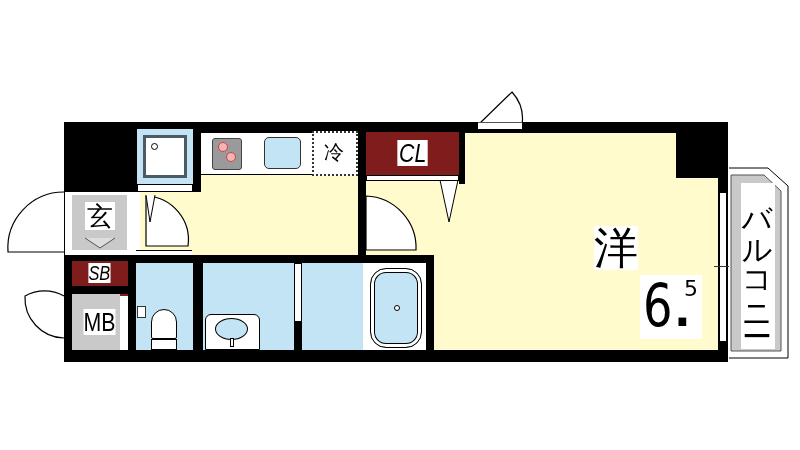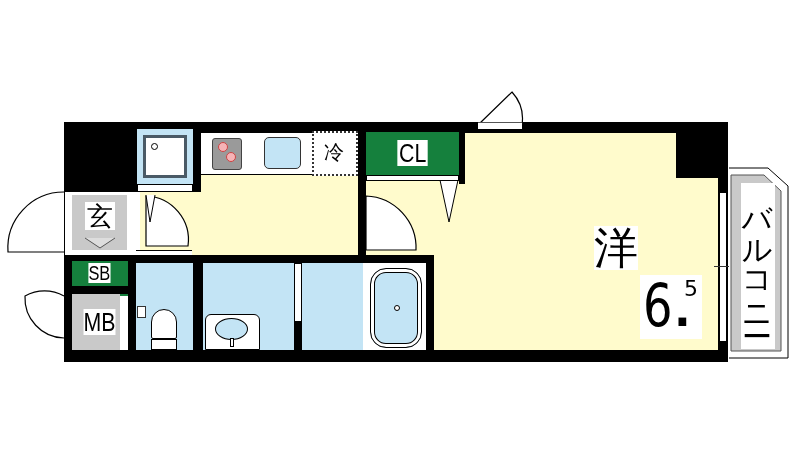--- a/index.html
+++ b/index.html
@@ -1,21 +1,21 @@
 <!DOCTYPE html>
 <html><head>
 <meta charset="utf-8">
 <style>
   html,body{margin:0;padding:0;background:#ffffff;}
   body{width:800px;height:450px;position:relative;overflow:hidden;font-family:"DejaVu Sans","Liberation Sans",sans-serif;}
   .abs{position:absolute;box-sizing:border-box;}
   .wall{background:#000;}
   .yellow{background:#fffbcc;}
   .blue{background:#c3e4f5;}
-  .pink{background:#15803d;}
+  .pink{background:#7f1d1d;font-style:italic;}
   .gray{background:#c9c9c9;}
   .white{background:#ffffff;}
   .lbl{position:absolute;background:#fff;color:#000;text-align:center;line-height:1;}
   .cond{font-family:"Liberation Sans Narrow","Liberation Sans",sans-serif;transform:scaleX(0.82);transform-origin:center;}
   svg{position:absolute;overflow:visible;}
 </style>
 </head>
 <body>
 
 <div class="abs wall" style="left:64px;top:122px;width:664px;height:12px;"></div>

